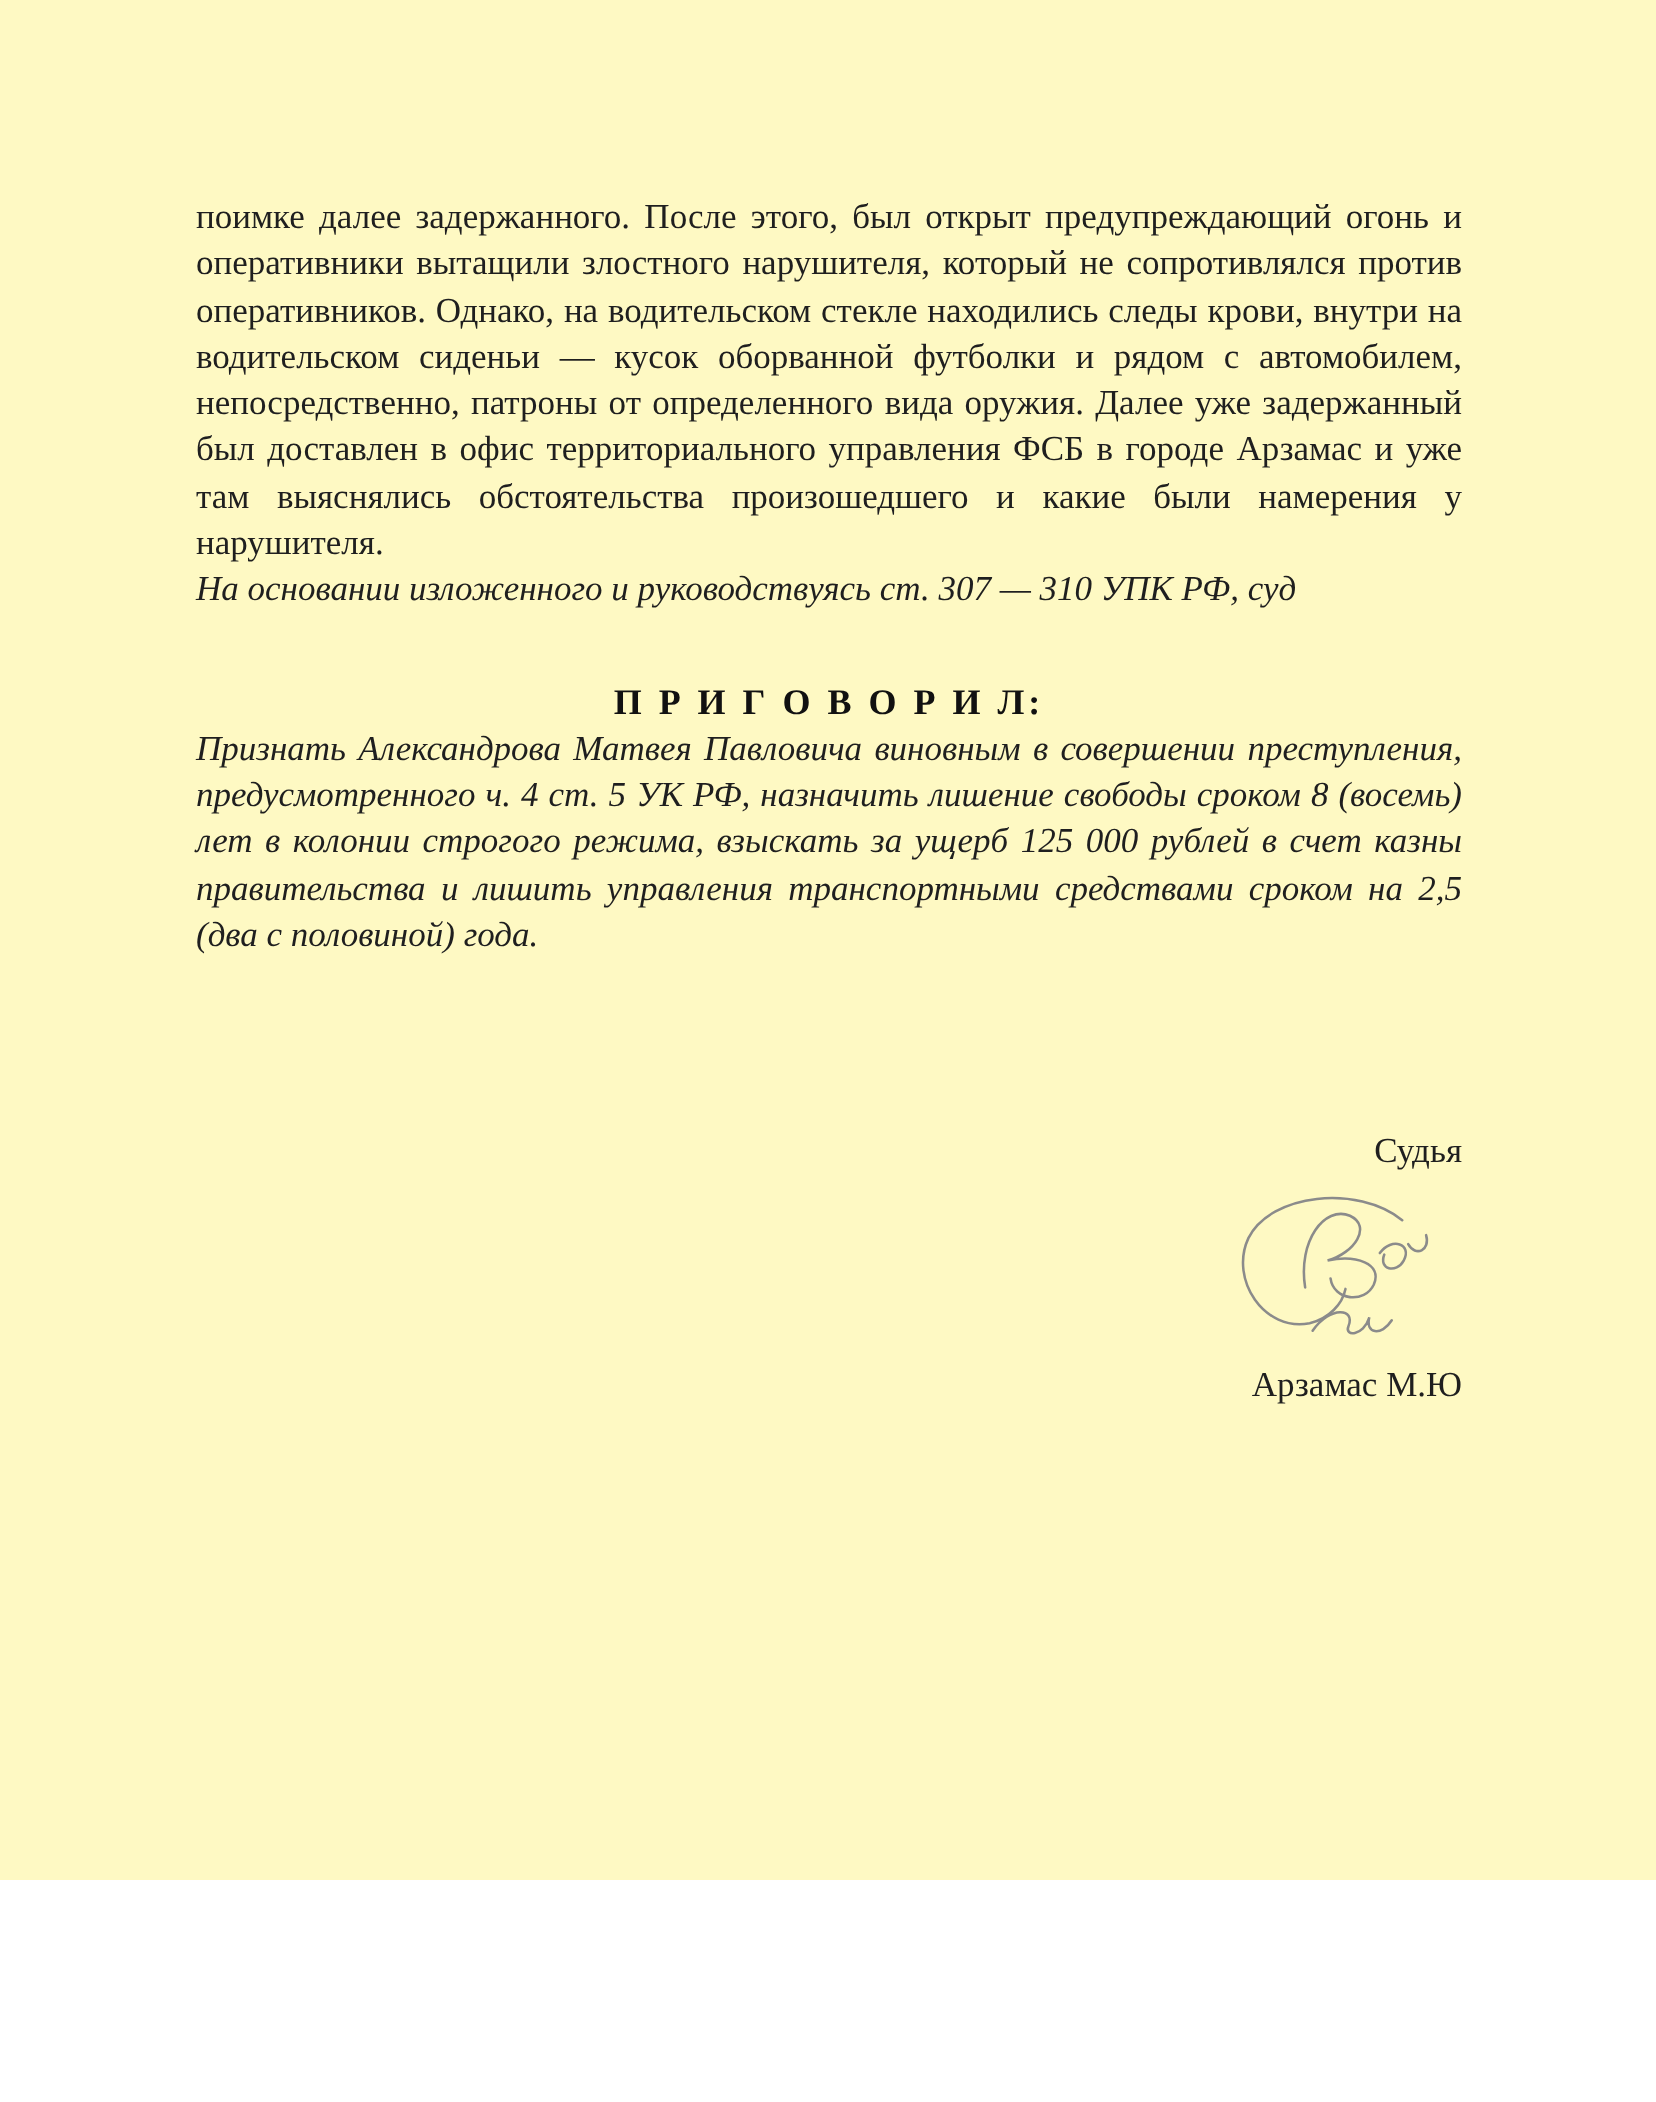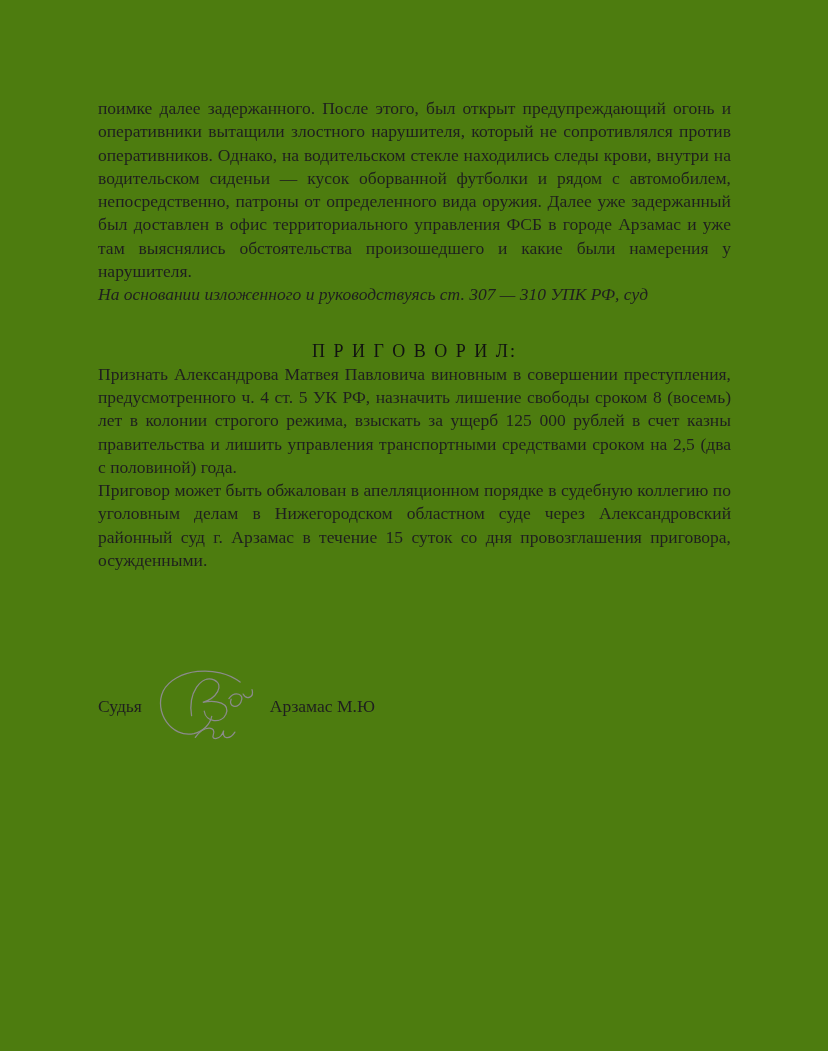--- a/index.html
+++ b/index.html
@@ -3,22 +3,22 @@
 <meta charset="utf-8">
 <style>
   html, body {
     margin: 0;
     padding: 0;
     background: #ffffff;
   }
   .page {
     position: relative;
     width: 828px;
-    height: 1051px;
-    background: #4d7c0f;
+    height: 940px;
+    background: #fef9c3;
     overflow: hidden;
     font-family: "Liberation Serif", "DejaVu Serif", serif;
     color: #1f1f1f;
   }
   .content {
     position: absolute;
     top: 97px;
     left: 98px;
     width: 633px;
   }
@@ -31,32 +31,33 @@
     color: #1f1f1f;
   }
   p.single-line {
     text-align: left;
   }
   .gap-basis { margin-top: 55px; font-style: italic; }
   .heading {
     margin: 33px 0 0 0;
     font-size: 18px;
     line-height: 23px;
-    font-weight: normal;
+    font-weight: bold;
     text-align: center;
     letter-spacing: 2px;
     color: #111111;
   }
-  .gap-verdict { margin-top: 36px; }
+  .gap-verdict { margin-top: 36px; font-style: italic; }
   .gap-appeal  { margin-top: 29px; }
   .signature-row {
     margin-top: 86px;
     display: flex;
-    align-items: center;
+    align-items: flex-end;
     height: 96px;
+    flex-direction: column;
   }
   .judge-label, .judge-name {
     font-size: 17.5px;
     color: #1f1f1f;
     white-space: nowrap;
   }
   .signature-svg-wrap {
     margin: 0 6px 0 10px;
     width: 112px;
     height: 96px;
@@ -71,21 +72,20 @@
   <div class="content">
 
     <p class="body-par">поимке далее задержанного. После этого, был открыт предупреждающий огонь и оперативники вытащили злостного нарушителя, который не сопротивлялся против оперативников. Однако, на водительском стекле находились следы крови, внутри на водительском сиденьи — кусок оборванной футболки и рядом с автомобилем, непосредственно, патроны от определенного вида оружия. Далее уже задержанный был доставлен в офис территориального управления ФСБ в городе Арзамас и уже там выяснялись обстоятельства произошедшего и какие были намерения у нарушителя.</p>
 
     <p class="body-par single-line gap-basis">На основании изложенного и руководствуясь ст. 307 — 310 УПК РФ, суд</p>
 
     <p class="heading">П Р И Г О В О Р И Л:</p>
 
     <p class="body-par gap-verdict">Признать Александрова Матвея Павловича  виновным в совершении преступления, предусмотренного ч. 4 ст. 5 УК РФ, назначить лишение свободы сроком 8 (восемь) лет в колонии строгого режима, взыскать за ущерб 125 000 рублей в счет казны правительства и лишить управления транспортными средствами сроком на 2,5 (два с половиной) года.</p>
 
-    <p class="body-par gap-appeal">Приговор может быть обжалован в апелляционном порядке в судебную коллегию по уголовным делам в Нижегородском областном суде через Александровский районный суд г. Арзамас в течение 15 суток со дня провозглашения приговора, осужденными.</p>
 
     <div class="signature-row">
       <span class="judge-label">Судья</span>
 
       <span class="signature-svg-wrap">
         <svg viewBox="0 0 150 100" fill="none" xmlns="http://www.w3.org/2000/svg">
           <g stroke="#8b8b8b" stroke-width="1.7" stroke-linecap="round" fill="none">
 
             <path d="M 118 18 C 88 -6, 30 0, 15 30 C 2 58, 26 93, 56 87 C 69 84, 78 74, 80 64"></path>
 

